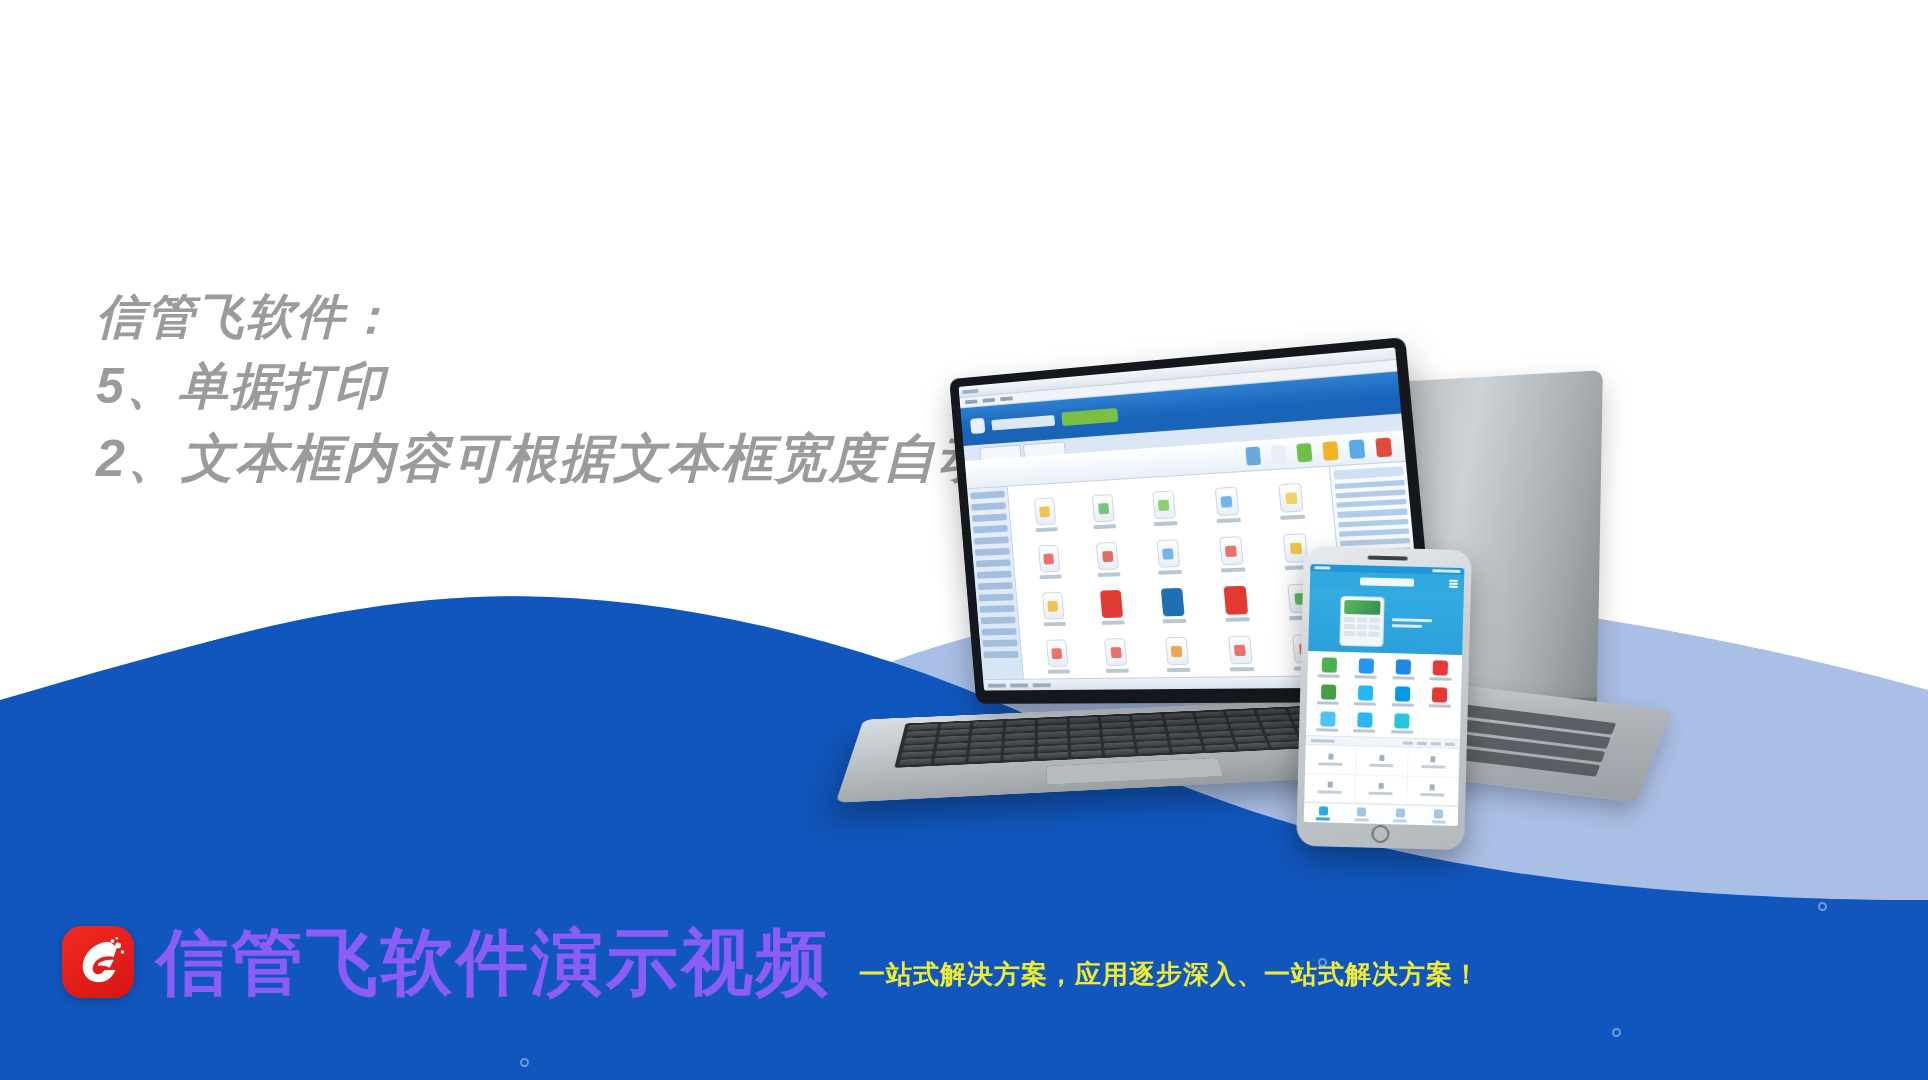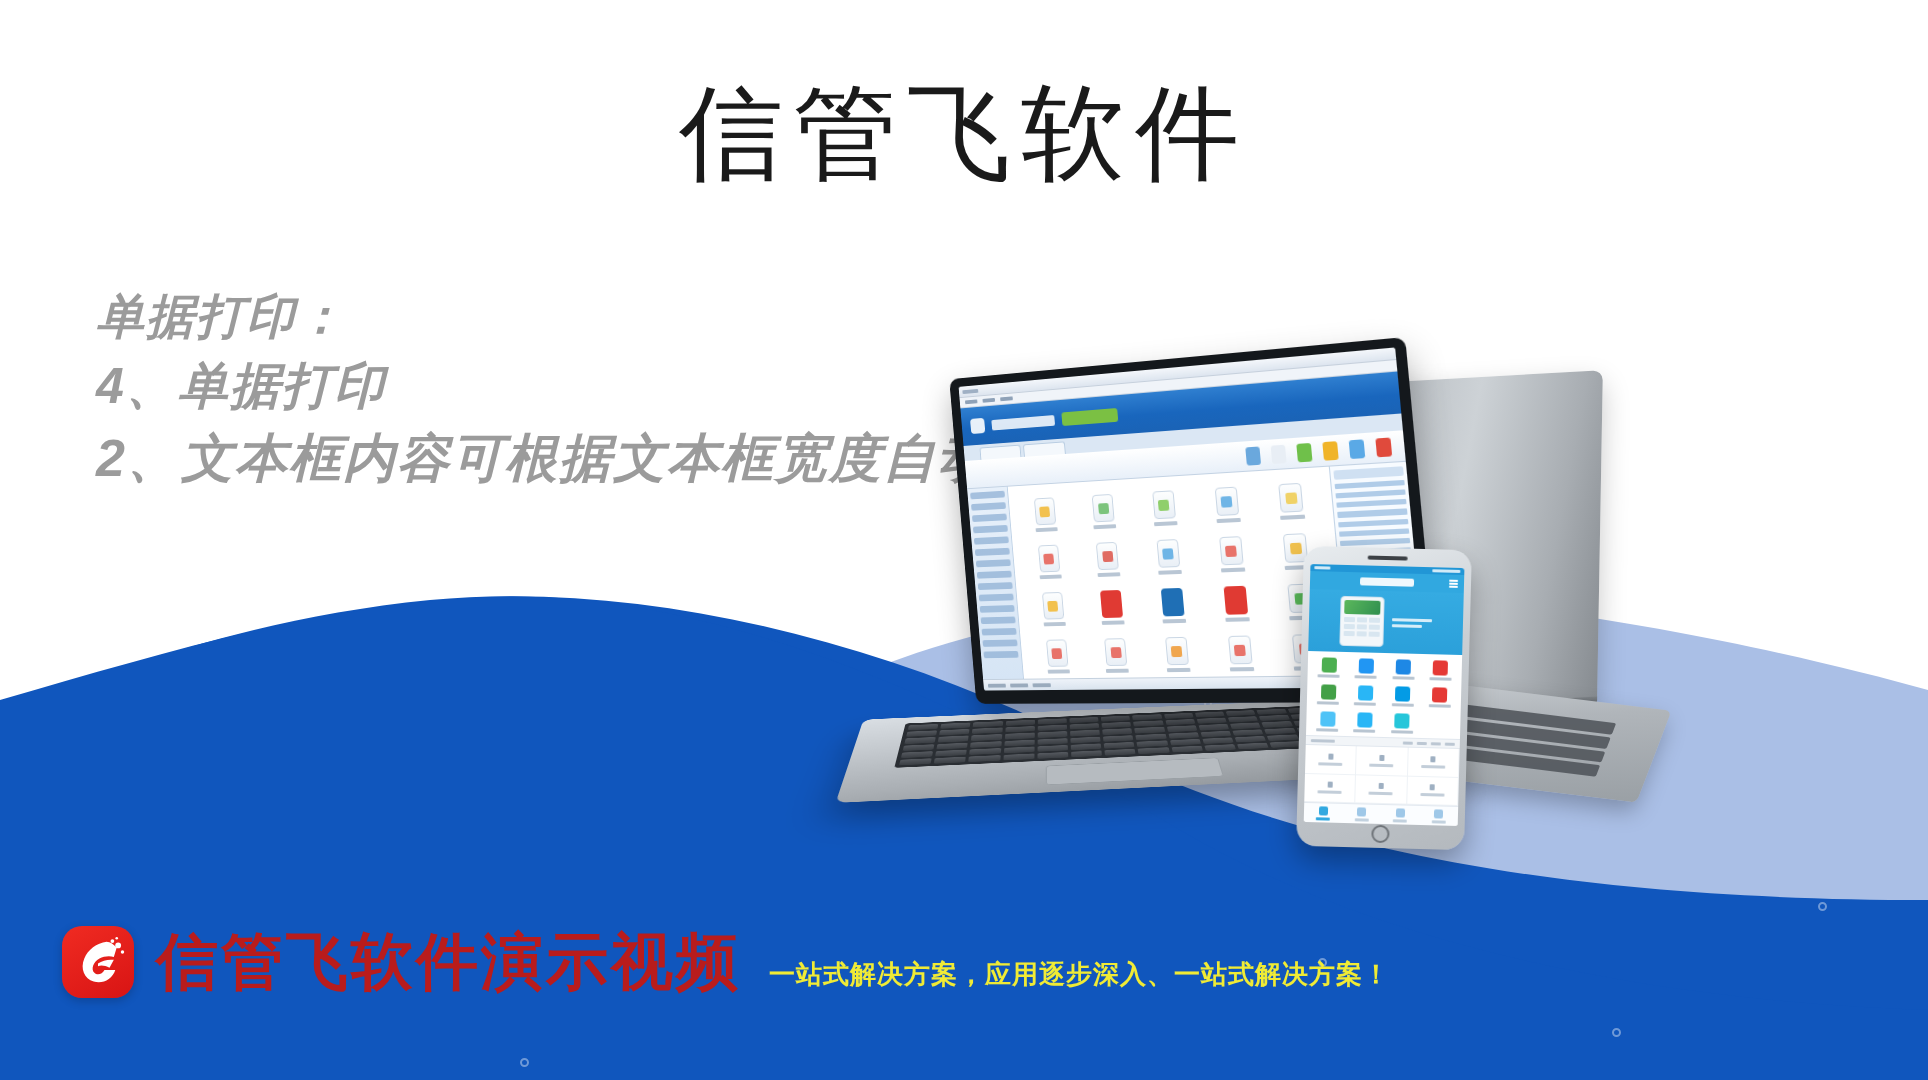--- a/index.html
+++ b/index.html
@@ -212,21 +212,21 @@
   
   .banner { position:absolute; left:62px; bottom:82px; display:flex; align-items:center; gap:22px; }
   .logo {
     width:72px; height:72px; border-radius:20px;
     background:linear-gradient(150deg,#f02b22,#d81414);
     position:relative; flex:none;
     box-shadow:0 3px 10px rgba(0,0,0,.2);
   }
   .logo svg{position:absolute;inset:0;width:100%;height:100%;}
   .banner-title {
-    font-size:62px; font-weight:700; color:#b91c1c;
+    font-size:72px; font-weight:700; color:#8b5cf6;
     letter-spacing:3px; white-space:nowrap; line-height:1;
     font-family:"DejaVu Sans","Liberation Sans",sans-serif;
   }
   .tagline {
     font-size:26px; font-weight:700; color:#f0eb35;
     letter-spacing:1px; white-space:nowrap;
     align-self:flex-end; margin-bottom:6px; margin-left:6px;
   }
 
   .dot { position:absolute; border:2px solid rgba(255,255,255,.4); border-radius:50%; }
@@ -242,25 +242,24 @@
     <path d="M0,712 C120,668 250,618 430,600 C640,580 880,640 1080,740 C1260,830 1500,900 1928,900 L1928,1080 L0,1080 Z" fill="#1056bd"></path>
     <path d="M0,1080 L0,700 C160,654 300,610 470,598 C700,582 960,700 1180,830 C1360,936 1620,1000 1928,1010 L1928,1080 Z" fill="#1056bd"></path>
   </svg>
 
   <div class="dot" style="left:1318px;top:958px;width:9px;height:9px;"></div>
   <div class="dot" style="left:1612px;top:1028px;width:9px;height:9px;"></div>
   <div class="dot" style="left:1818px;top:902px;width:9px;height:9px;"></div>
   <div class="dot" style="left:520px;top:1058px;width:9px;height:9px;"></div>
   <div class="dot" style="left:1204px;top:700px;width:8px;height:8px;"></div>
 
-  <div class="title">信管飞软件</div>
 
   <div class="content">
-    <span class="row lead">单据打印：</span>
-    <span class="row r1">4、单据打印</span>
+    <span class="row lead">信管飞软件：</span>
+    <span class="row r1">5、单据打印</span>
     <span class="row r2">2、文本框内容可根据文本框宽度自动缩放</span>
   </div>
 
   <div class="devices">
 
     <div class="laptop-back"></div>
     <div class="laptop-back-base"></div>
     <div class="laptop-back-keys">
       <i></i>
         <i></i>

